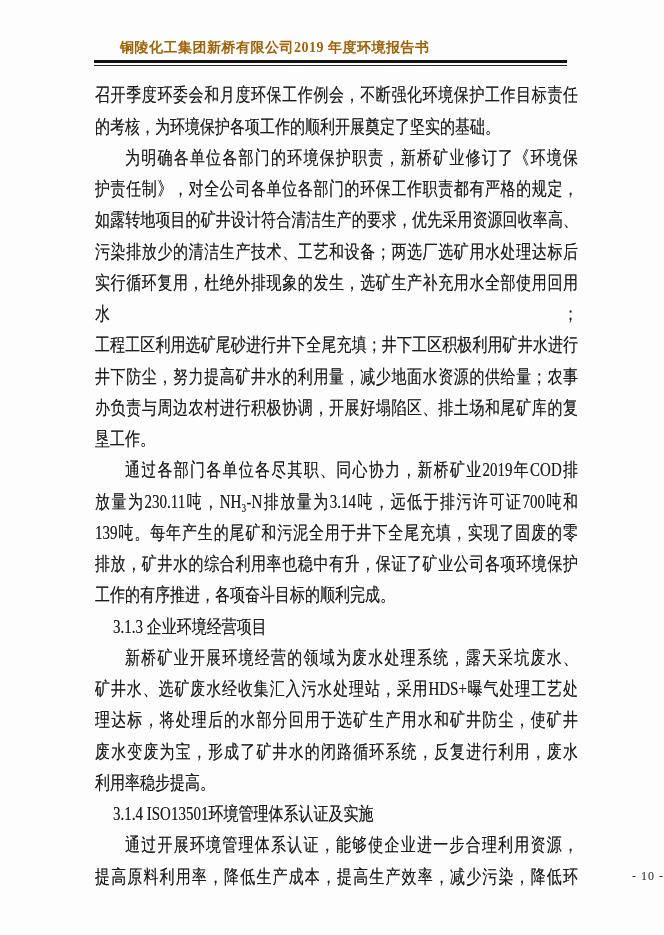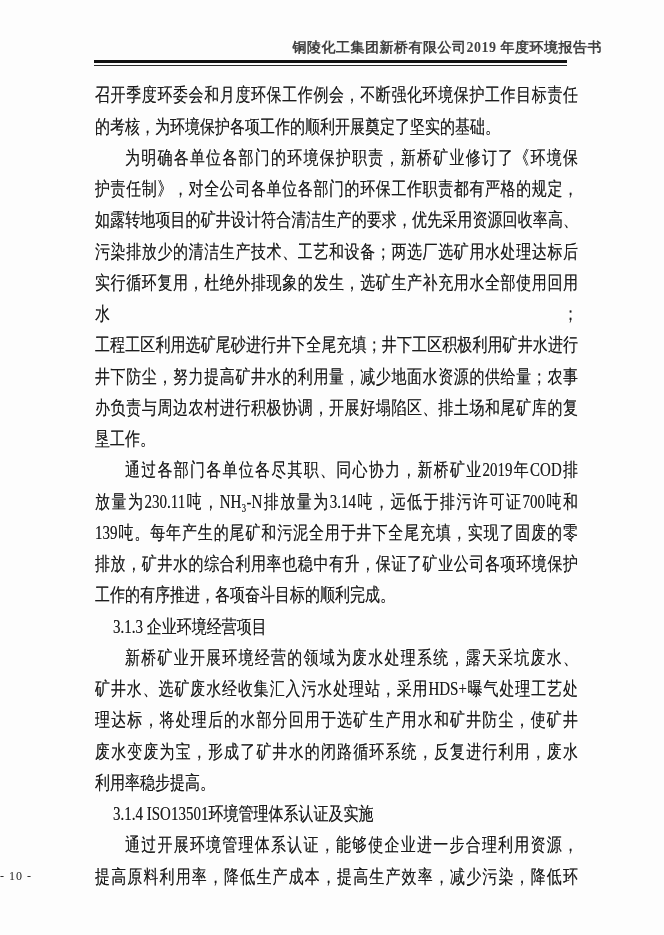--- a/index.html
+++ b/index.html
@@ -17,24 +17,24 @@
     position: relative;
     width: 664px;
     height: 935px;
     background: #fdfdfd;
   }
   .header-title {
     position: absolute;
     top: 39px;
     left: 120px;
     width: 482px;
-    text-align: right;
+    text-align: left;
     font-size: 14px;
     font-weight: bold;
-    color: #404040;
+    color: #a16207;
     white-space: nowrap;
     letter-spacing: 0.5px;
   }
   .header-rule {
     position: absolute;
     top: 60px;
     left: 94px;
     width: 473px;
     height: 2px;
     border-top: 3px solid #121212;
@@ -66,21 +66,21 @@
   .line.heading {
     text-indent: 1.2em;
     text-align: left;
     text-align-last: auto;
   }
   .footer {
     position: absolute;
     top: 869px;
     left: 0;
     width: 664px;
-    text-align: left;
+    text-align: right;
     font-size: 12px;
     color: #222222;
     letter-spacing: 1px;
   }
 </style>
 </head>
 <body>
 
 <div class="page">
   <div class="header-title">铜陵化工集团新桥有限公司2019 年度环境报告书</div>

